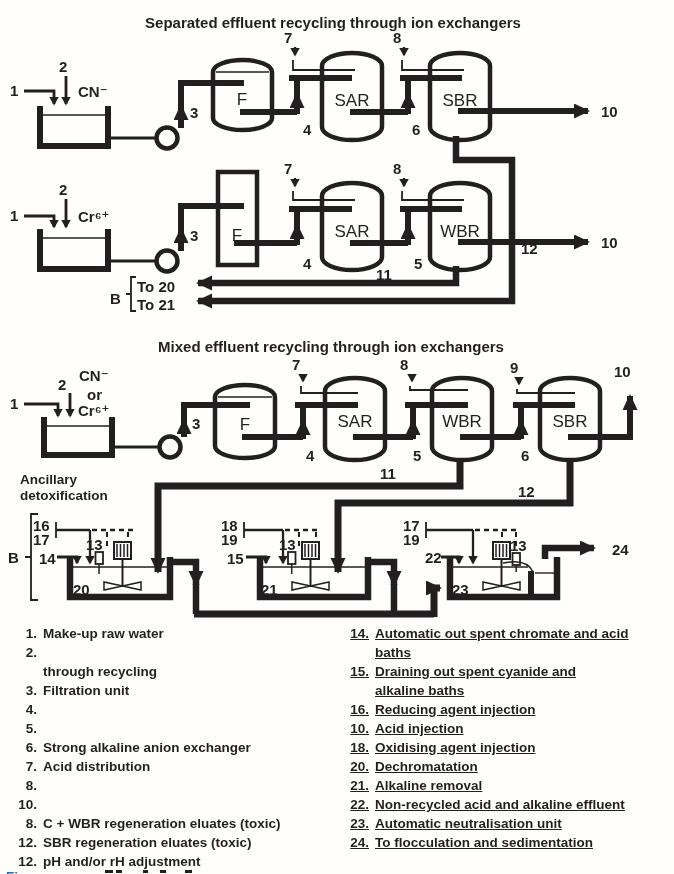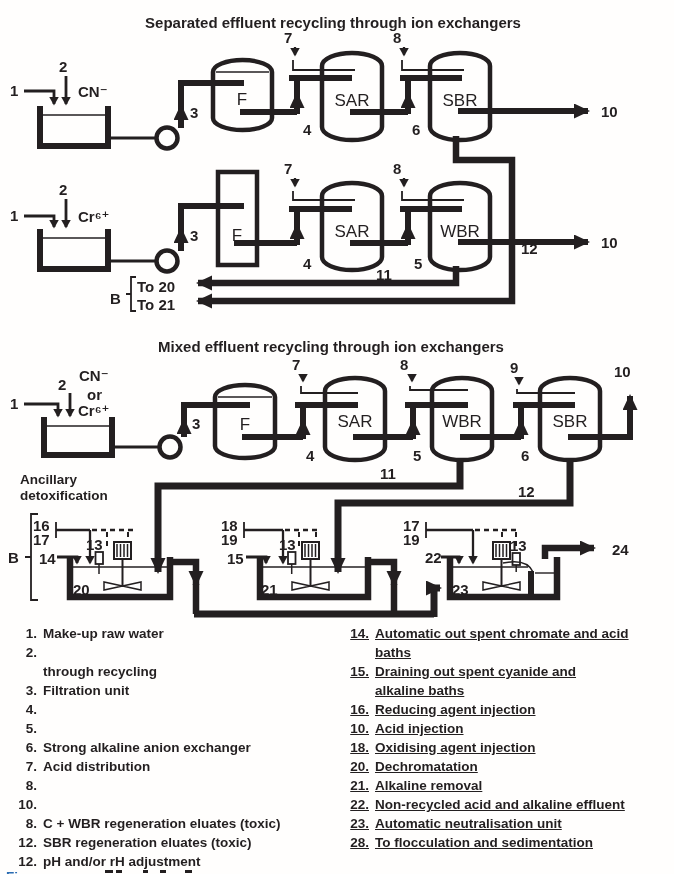--- a/index.html
+++ b/index.html
@@ -412,21 +412,21 @@
       </div>
       <div class="leg-row">
         <span class="leg-num">22.</span>
         <span class="leg-text">Non-recycled acid and alkaline effluent</span>
       </div>
       <div class="leg-row">
         <span class="leg-num">23.</span>
         <span class="leg-text">Automatic neutralisation unit</span>
       </div>
       <div class="leg-row">
-        <span class="leg-num">28.</span>
+        <span class="leg-num">24.</span>
         <span class="leg-text">To flocculation and sedimentation</span>
       </div>
     </div>
 
 <div class="caption">Figure</div>
 <div class="speck" style="left:105px;width:8px"></div>
 <div class="speck" style="left:116px;width:6px"></div>
 <div class="speck" style="left:143px;width:5px"></div>
 <div class="speck" style="left:160px;width:6px"></div>
 <div class="speck" style="left:185px;width:7px"></div>

